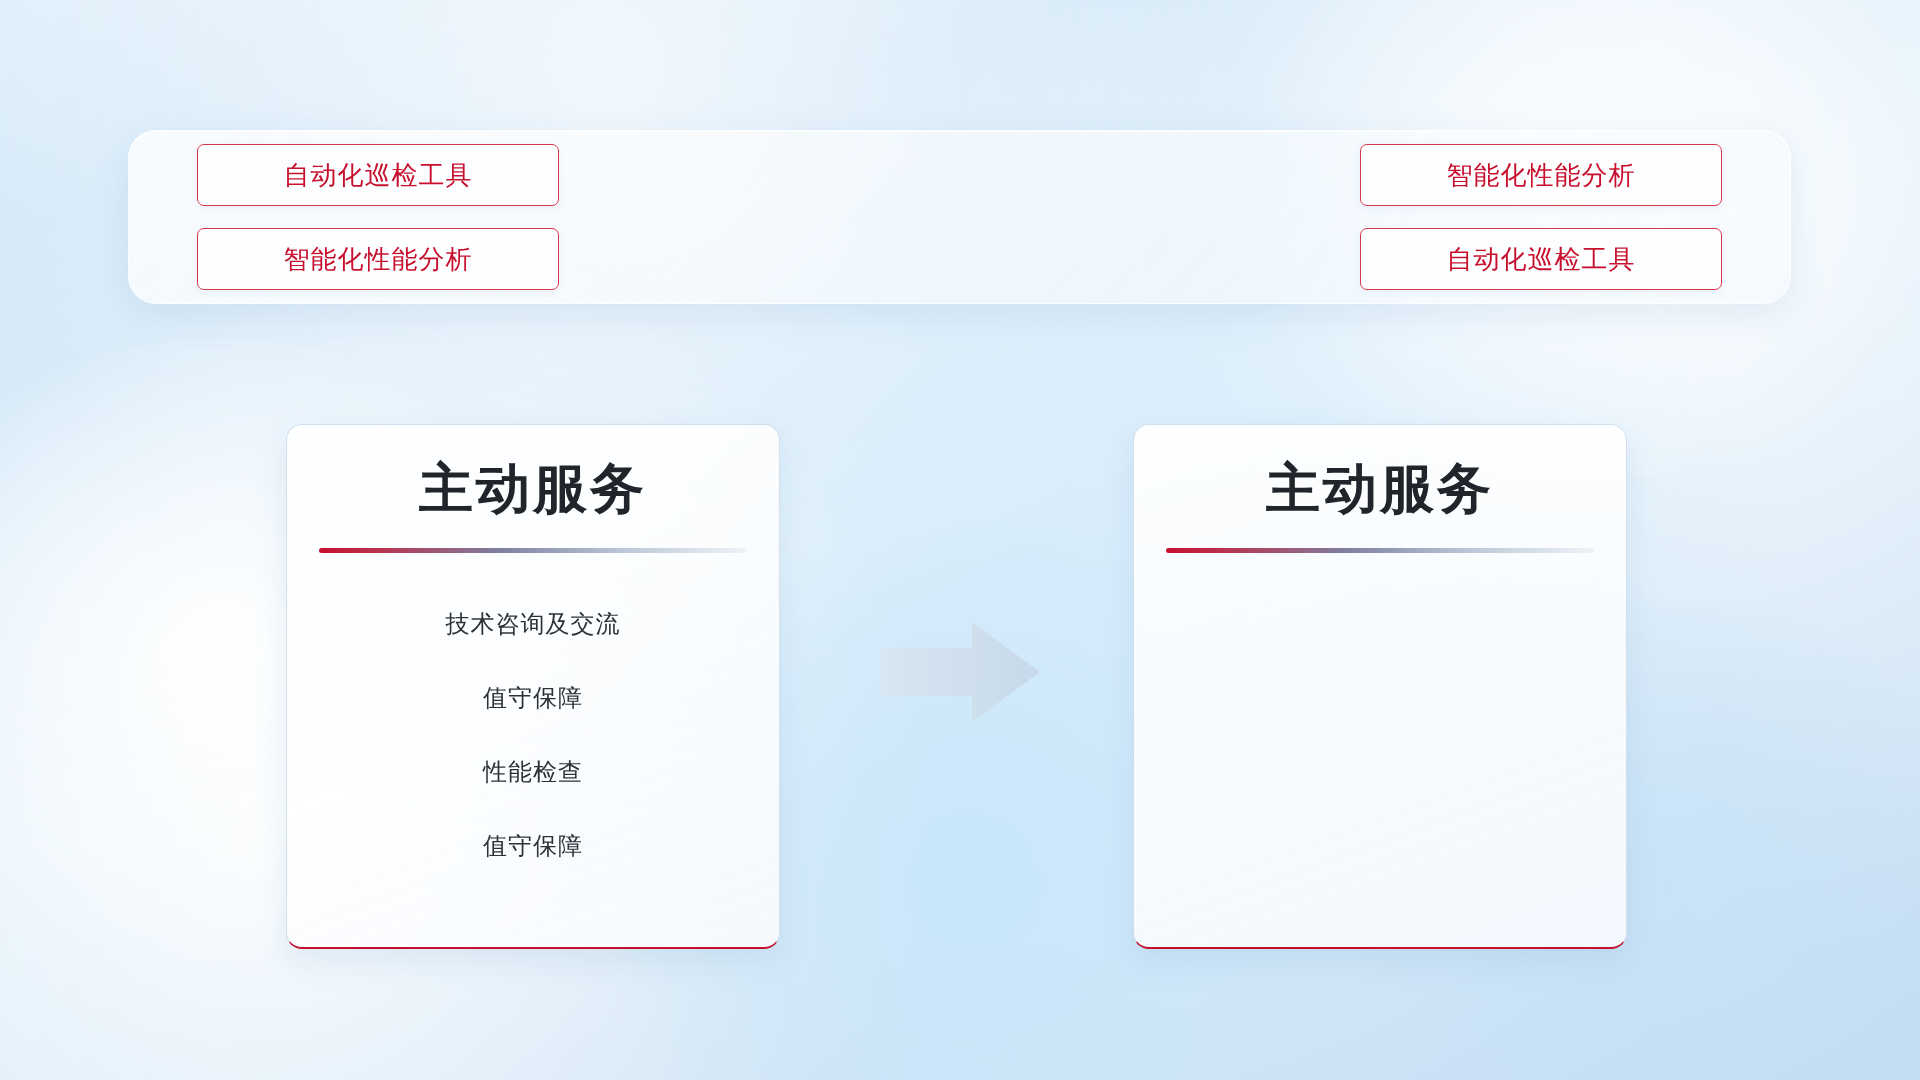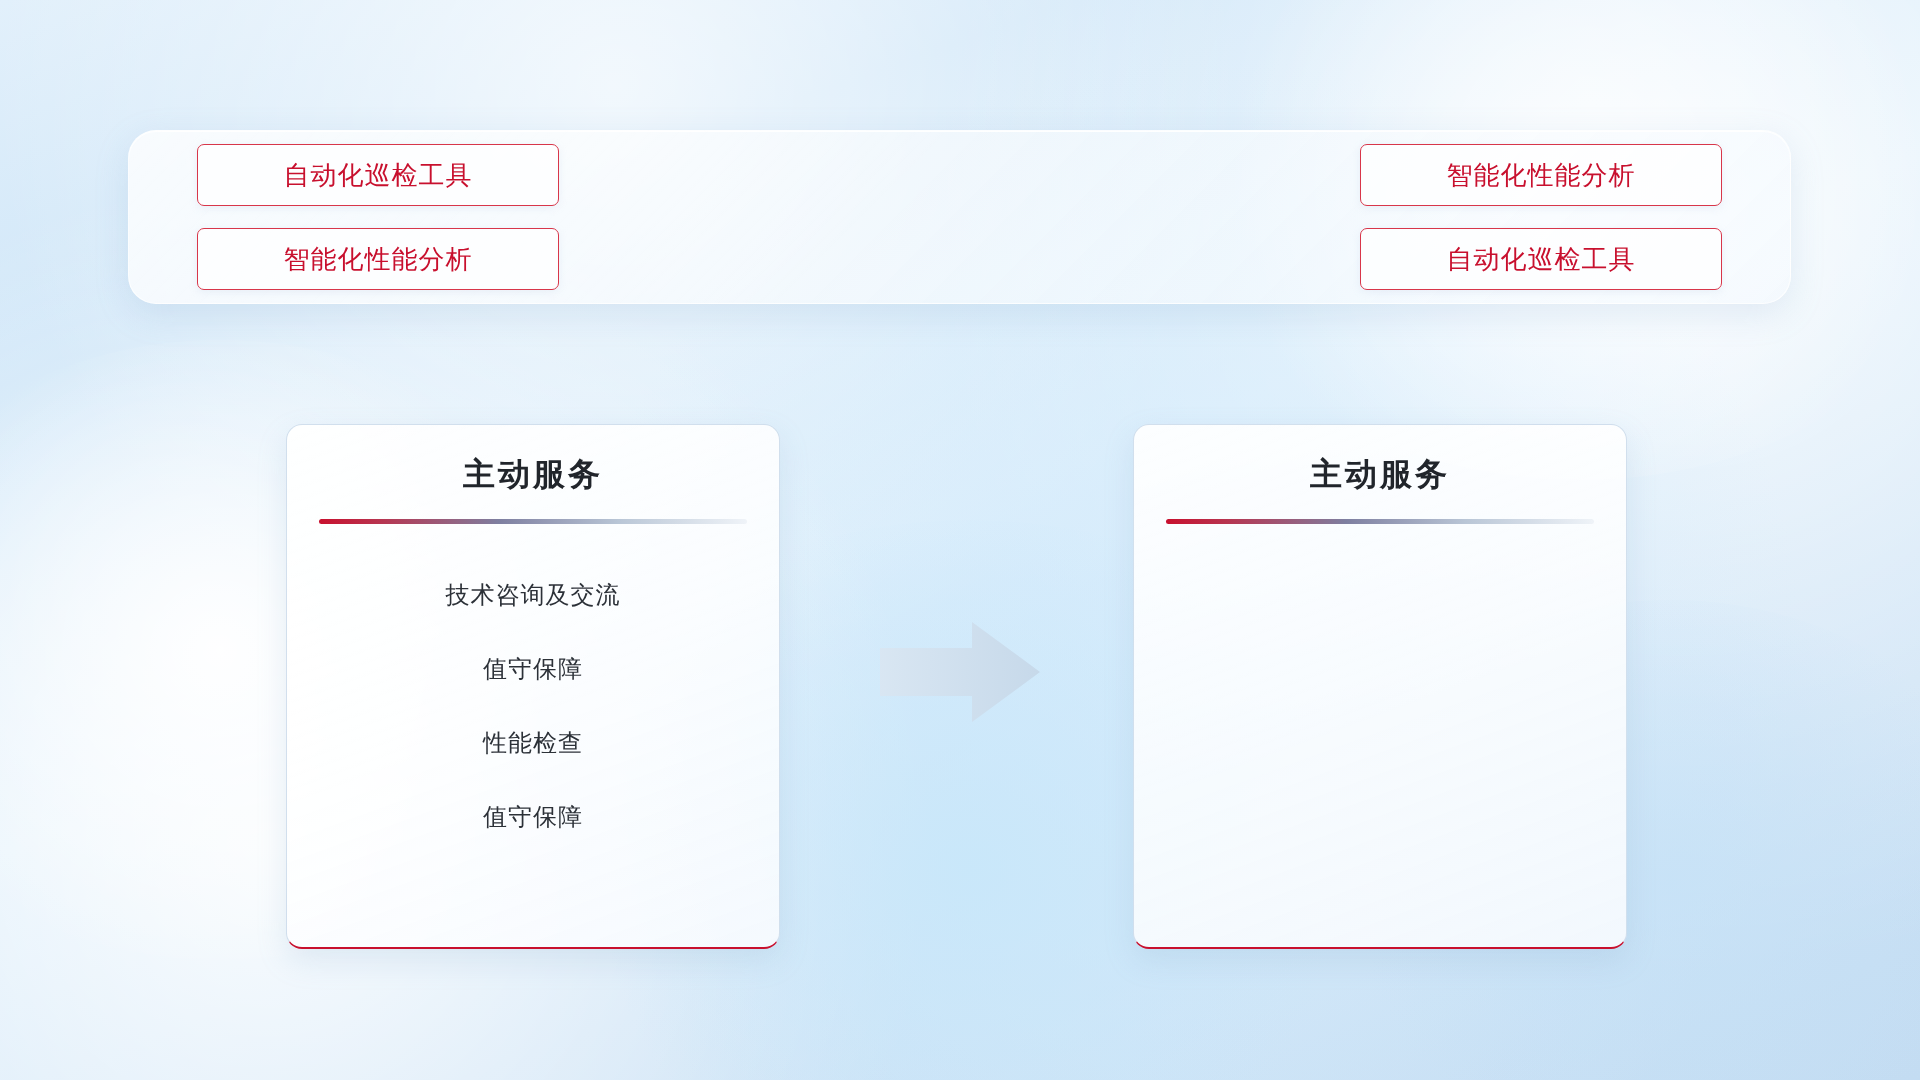--- a/index.html
+++ b/index.html
@@ -47,21 +47,21 @@
     background:linear-gradient(160deg, rgba(255,255,255,0.92) 0%, rgba(255,255,255,0.80) 55%, rgba(250,252,255,0.86) 100%);
     border:1px solid rgba(205,220,235,0.9);
     border-bottom:2px solid #c8102e;
     box-shadow:0 12px 30px rgba(130,165,200,0.18);
     box-sizing:border-box;
     padding-top:28px;
   }
   .card-left{left:286px;}
   .card-right{left:1133px;}
   .card-title{
-    text-align:center;font-size:32px;font-weight:bold;color:#21252b;letter-spacing:3px;
+    text-align:center;font-size:54px;font-weight:bold;color:#21252b;letter-spacing:3px;
   }
   .card-rule{
     margin:22px auto 0;width:428px;height:5px;border-radius:3px;
     background:linear-gradient(90deg,#c8102e 0%,#b8344f 14%,#7e7fa0 42%,#b9c6d6 70%,rgba(205,215,228,0.25) 100%);
   }
   .card-items{margin-top:34px;display:flex;flex-direction:column;align-items:center;}
   .card-item{font-size:24px;color:#2c3138;letter-spacing:1px;line-height:1;padding:14px 0;margin:11px 0;}
 
   
   .arrow{position:absolute;left:880px;top:622px;width:160px;height:100px;}

